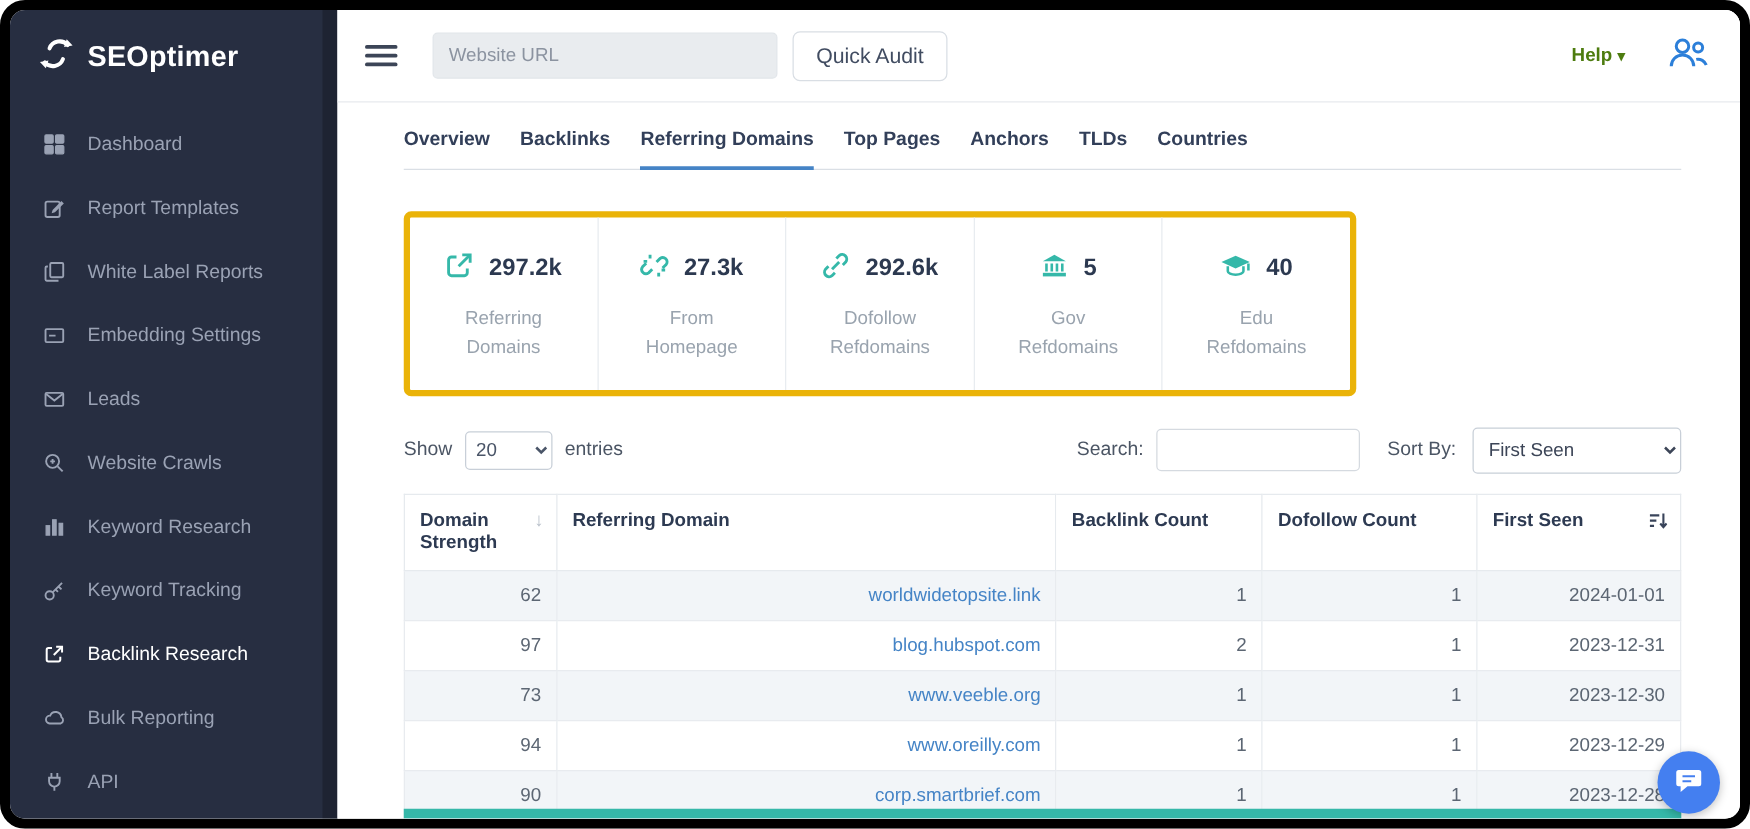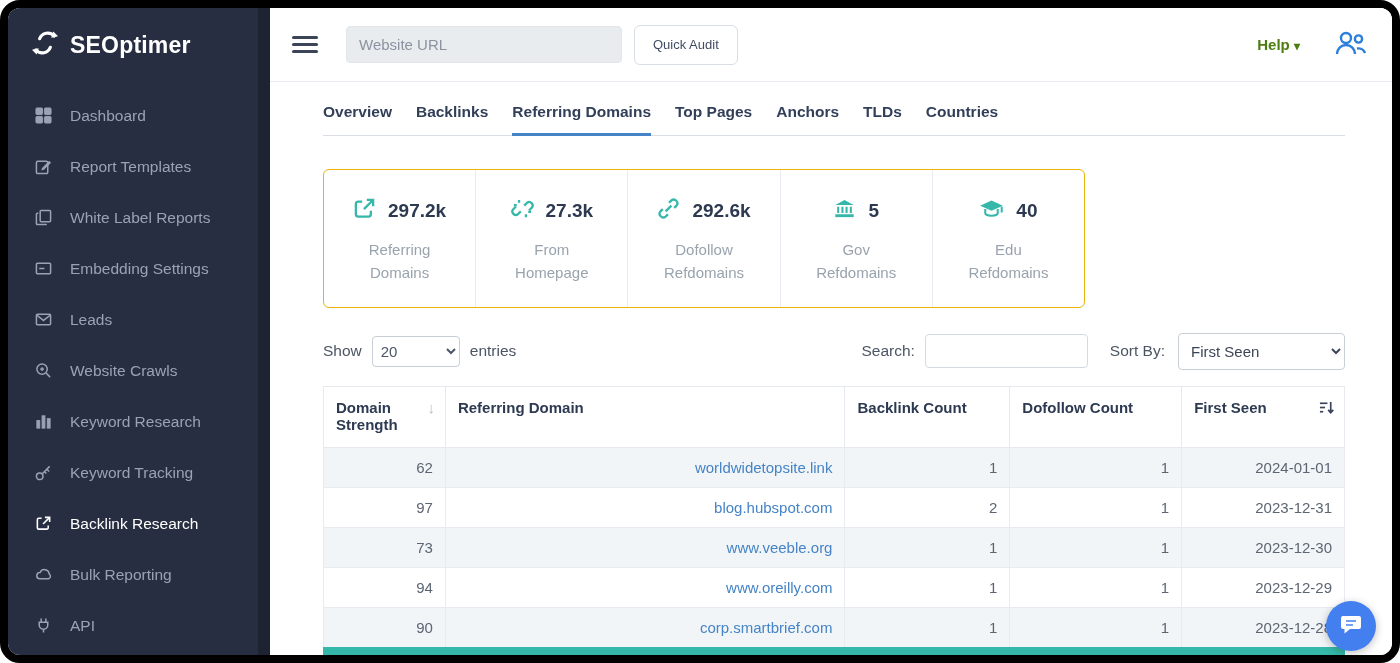--- a/index.html
+++ b/index.html
@@ -17,42 +17,42 @@
   .nav-item.active { color:#ffffff;align-items:center; }
   .nav-item svg { stroke:currentColor; }
 
   
   .main { flex:1; display:flex; flex-direction:column; position:relative; overflow:hidden; background:#fff; }
   .topbar { flex:0 0 74px; display:flex; align-items:center; padding:0 24px 0 22px; border-bottom:1px solid #e7eaee; background:#fff; }
   .hamburger { width:26px; display:flex; flex-direction:column; gap:4px; cursor:pointer; }
   .hamburger div { height:3px; background:#3c4557; border-radius:2px; }
   .url-input { margin-left:28px; width:276px; height:37px; background:#e9ecef; border:1px solid #e2e6ea; border-radius:4px; padding:0 12px; font-size:15px; color:#3c4557; font-family:"Liberation Sans", sans-serif; }
   .url-input::placeholder { color:#8b93a0; }
-  .quick-audit { margin-left:12px; height:40px; padding:0 18px; background:#fff; border:1px solid #d9dee4; border-radius:6px; font-size:13px; color:#414c61; cursor:pointer; font-family:"Liberation Sans", sans-serif; }
+  .quick-audit { margin-left:12px; height:40px; padding:0 18px; background:#fff; border:1px solid #d9dee4; border-radius:6px; font-size:17px; color:#414c61; cursor:pointer; font-family:"Liberation Sans", sans-serif; }
   .topbar-spacer { flex:1; }
   .help-link { color:#4d7c0f; font-size:15px; font-weight:bold; cursor:pointer; margin-right:34px; }
   .help-link .caret { font-size:12px; }
   .users-btn { cursor:pointer; display:flex; align-items:center; }
 
   
   .content { flex:1; position:relative; padding:21px 47px 0 53px; overflow:hidden; }
   .tabs { display:flex; gap:24px; border-bottom:1px solid #dadfe5; }
   .tab { font-size:15.5px; font-weight:bold; color:#323f59; padding-bottom:12px; cursor:pointer; white-space:nowrap; }
   .tab.active { border-bottom:3px solid #4584c6; margin-bottom:-1px; }
 
-  .stats-card { margin-top:33px; width:762px; border:1px solid #eab308; border-radius:6px; display:flex; background:#fff; }
+  .stats-card { margin-top:33px; width:762px; border:5px solid #eab308; border-radius:6px; display:flex; background:#fff; }
   .stat { flex:1; text-align:center; padding:27px 6px 22px; }
   .stat + .stat { border-left:1px solid #e8ecf0; }
   .stat-top { display:flex; align-items:center; justify-content:center; gap:12px; }
   .stat-top svg { stroke:#35b8a9; }
   .stat-value { font-size:19px; font-weight:bold; color:#2c3950; }
   .stat-label { margin-top:14px; font-size:15px; color:#99a3ae; line-height:1.55; max-width:110px; margin-left:auto; margin-right:auto; }
 
   .controls { margin-top:25px; display:flex; align-items:center; font-size:15.5px; color:#4b5564; }
-  .entries-select { width:88px; height:31px; margin:0 10px; border:1px solid #c8cfd8; border-radius:4px; font-size:15px; color:#4a5568; background:#fff; padding:0 4px; font-family:"Liberation Sans", sans-serif; }
+  .entries-select { width:70px; height:31px; margin:0 10px; border:1px solid #c8cfd8; border-radius:4px; font-size:15px; color:#4a5568; background:#fff; padding:0 4px; font-family:"Liberation Sans", sans-serif; }
   .search-group { margin-left:auto; display:flex; align-items:center; }
   .search-input { width:163px; height:34px; margin-left:10px; border:1px solid #d5dae0; border-radius:4px; padding:0 8px; font-size:15px; font-family:"Liberation Sans", sans-serif; }
   .sort-group { display:flex; align-items:center; margin-left:22px; }
   .sort-select { width:167px; height:37px; margin-left:13px; border:1px solid #c8cfd8; border-radius:4px; font-size:15px; color:#3c4557; background:#fff; padding:0 8px; font-family:"Liberation Sans", sans-serif; }
 
   table.data { margin-top:16px; width:100%; border-collapse:collapse; }
   table.data th { text-align:left; vertical-align:top; font-size:15px; font-weight:bold; color:#2d3a52; padding:12px 12px 14px; border:1px solid #e6eaee; position:relative; background:#fff; }
   table.data th.col-strength { width:122px; }
   table.data th.col-domain { width:400px; }
   table.data th.col-backlinks { width:165px; }

